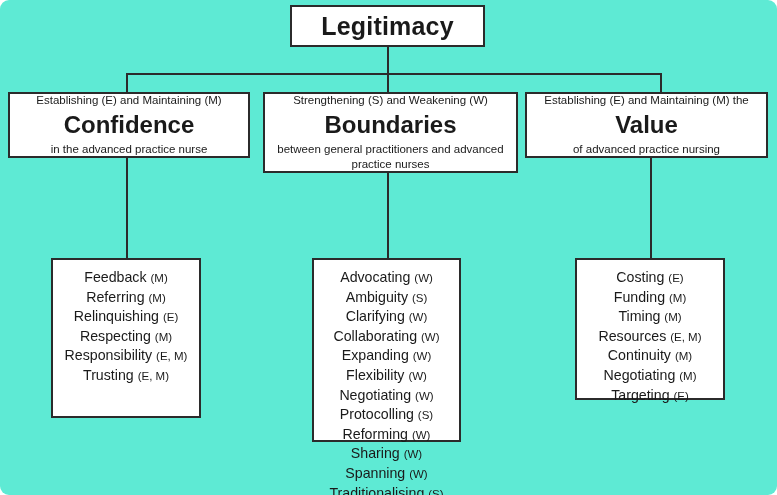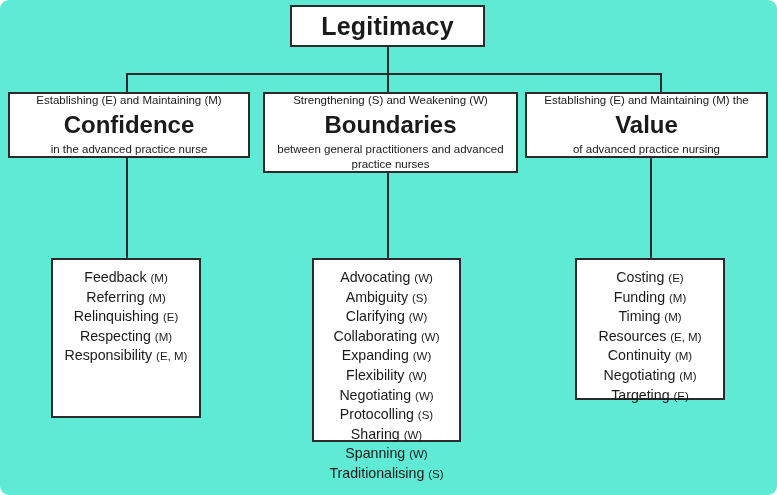--- a/index.html
+++ b/index.html
@@ -134,31 +134,33 @@
       <div class="theme-sub" style="max-width:228px;">between general practitioners and advanced practice nurses</div>
     </div>
   </div>
 
   <div class="node list-box" id="list-confidence">
       <div class="list-item"><span>Feedback </span><span class="tag">(M)</span></div>
       <div class="list-item"><span>Referring </span><span class="tag">(M)</span></div>
       <div class="list-item"><span>Relinquishing </span><span class="tag">(E)</span></div>
       <div class="list-item"><span>Respecting </span><span class="tag">(M)</span></div>
       <div class="list-item"><span>Responsibility </span><span class="tag">(E, M)</span></div>
+      <div class="list-item"><span>Trusting </span><span class="tag">(E, M)</span></div>
     </div>
 
   <div class="node list-box" id="list-boundaries">
       <div class="list-item"><span>Advocating </span><span class="tag">(W)</span></div>
       <div class="list-item"><span>Ambiguity </span><span class="tag">(S)</span></div>
       <div class="list-item"><span>Clarifying </span><span class="tag">(W)</span></div>
       <div class="list-item"><span>Collaborating </span><span class="tag">(W)</span></div>
       <div class="list-item"><span>Expanding </span><span class="tag">(W)</span></div>
       <div class="list-item"><span>Flexibility </span><span class="tag">(W)</span></div>
       <div class="list-item"><span>Negotiating </span><span class="tag">(W)</span></div>
       <div class="list-item"><span>Protocolling </span><span class="tag">(S)</span></div>
+      <div class="list-item"><span>Reforming </span><span class="tag">(W)</span></div>
       <div class="list-item"><span>Sharing </span><span class="tag">(W)</span></div>
       <div class="list-item"><span>Spanning </span><span class="tag">(W)</span></div>
       <div class="list-item"><span>Traditionalising </span><span class="tag">(S)</span></div>
     </div>
 
   <div class="node list-box" id="list-value">
       <div class="list-item"><span>Costing </span><span class="tag">(E)</span></div>
       <div class="list-item"><span>Funding </span><span class="tag">(M)</span></div>
       <div class="list-item"><span>Timing </span><span class="tag">(M)</span></div>
       <div class="list-item"><span>Resources </span><span class="tag">(E, M)</span></div>

